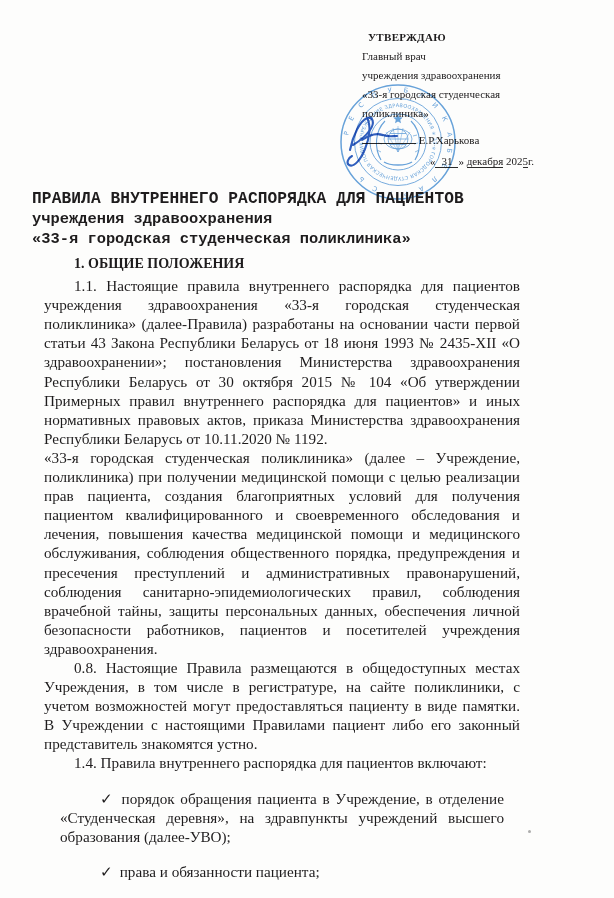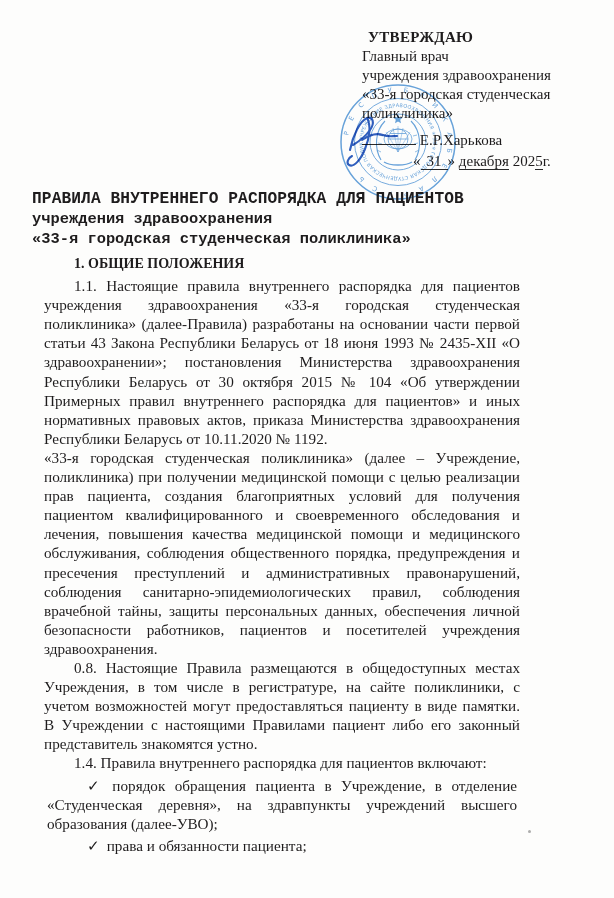--- a/index.html
+++ b/index.html
@@ -2,21 +2,21 @@
 <html lang="ru"><head>
 <meta charset="utf-8">
 <style>
   html,body{margin:0;padding:0;background:#e9e9e9;}
   .page{
     position:relative;width:614px;height:898px;margin:0 auto;
     background:#fdfdfc;color:#1e1c1d;overflow:hidden;
     font-family:"Liberation Serif","DejaVu Serif",serif;
   }
   
-  .approval{position:absolute;left:362px;top:28px;width:240px;font-size:15px;line-height:19px;}
+  .approval{position:absolute;left:362px;top:28px;width:240px;font-size:11px;line-height:19px;}
   .approval div{white-space:nowrap;}
   .approval-label{font-weight:bold;margin-left:6px;letter-spacing:.3px;}
   .sig-row{margin-top:8px;}
   .sig-blank{display:inline-block;width:54px;height:12px;border-bottom:1.2px solid #2a2a2a;}
   .u{border-bottom:1.2px solid #2a2a2a;}
   .day-blank{padding:0 6px;}
   .date-row{margin-top:2px;text-align:center;}
   
   .stamp{position:absolute;left:338px;top:82px;width:120px;height:120px;
          mix-blend-mode:multiply;opacity:.85;}
@@ -25,21 +25,21 @@
   
   .title{position:absolute;left:32px;top:189px;width:476px;font-weight:bold;font-family:Liberation Mono, monospace;}
   .title-line1{font-size:16.2px;line-height:21px;white-space:nowrap;letter-spacing:.1px;}
   .title-line2,.title-line3{font-size:15.4px;line-height:19.5px;}
   
   .body{position:absolute;left:44px;top:254px;width:476px;
         font-size:15.2px;line-height:19.1px;text-align:justify;}
   .section-heading{font-weight:bold;font-size:14px;text-indent:30px;margin:0 0 3px 0;text-align:left;}
   .para{margin:0;text-indent:30px;}
   .para.no-indent{text-indent:0;}
-  .check{margin:3px;text-indent:40px;}
+  .check{margin:16px;text-indent:40px;}
   .check-mark{margin-right:7px;}
   
   .speck{position:absolute;width:3px;height:3px;border-radius:50%;background:#6b6b6b;opacity:.55;}
 </style>
 </head>
 <body>
 
 <div class="page">
 
   <div class="approval">

